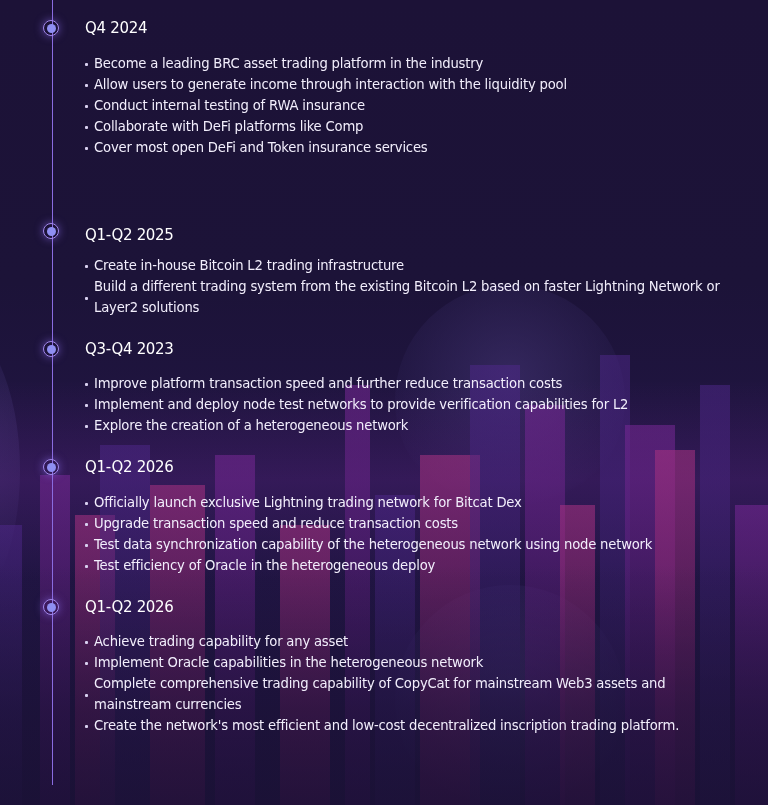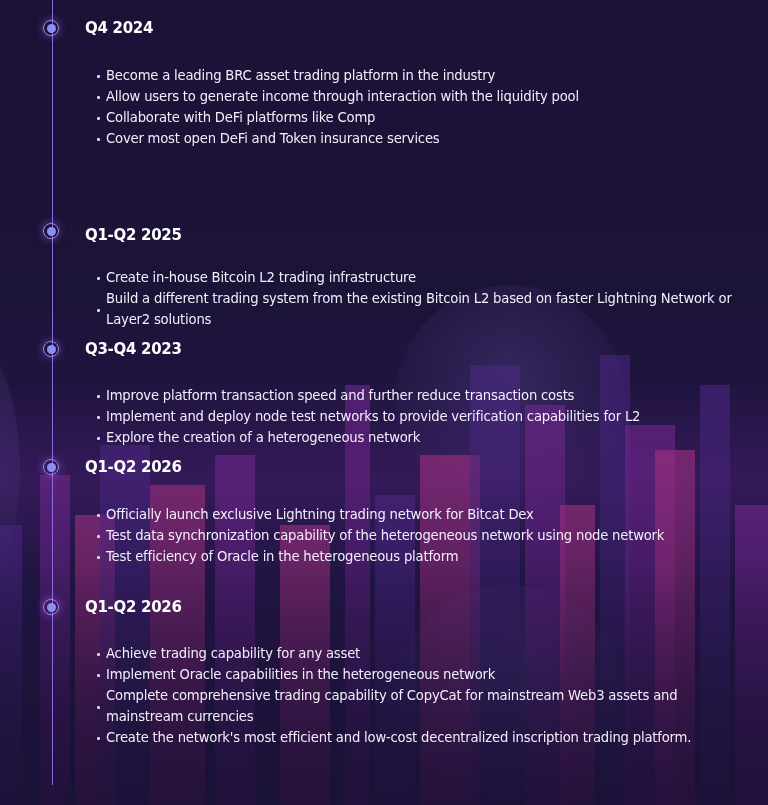--- a/index.html
+++ b/index.html
@@ -10,22 +10,22 @@
   .bldg{position:absolute;bottom:0;background:linear-gradient(180deg,rgba(120,40,150,.55),rgba(60,20,90,.5));}
   .bldg.b{background:linear-gradient(180deg,rgba(80,40,140,.5),rgba(40,25,80,.5));}
   .bldg.p{background:linear-gradient(180deg,rgba(170,50,130,.55),rgba(90,25,90,.5));}
   .haze{position:absolute;left:0;right:0;top:380px;height:200px;background:linear-gradient(180deg,transparent,rgba(110,40,150,.25),transparent);}
   .front{position:absolute;left:0;right:0;bottom:0;height:240px;background:linear-gradient(180deg,transparent 0%,rgba(25,16,50,.5) 60%,rgba(25,16,50,.7));}
   .content{position:relative;z-index:1;}
   .line{position:absolute;left:52px;top:0;width:1px;height:785px;background:#8a6ce0;}
   .section{position:absolute;left:0;width:768px;}
   .dot{position:absolute;left:43px;width:16px;height:16px;border-radius:50%;border:1.5px solid #a58af0;box-sizing:border-box;display:flex;align-items:center;justify-content:center;box-shadow:0 0 8px rgba(140,110,240,.6);}
   .dot::after{content:"";width:9px;height:9px;border-radius:50%;background:#8f8ff2;}
-  .title{position:absolute;left:85px;font-size:15px;font-weight:bold;letter-spacing:-.3px;}
-  ul{position:absolute;left:85px;margin:12px;padding:0;list-style:none;width:640px;}
+  .title{position:absolute;left:85px;font-size:15px;font-weight:normal;letter-spacing:-.3px;}
+  ul{position:absolute;left:85px;margin:0;padding:0;list-style:none;width:640px;}
   li{font-size:13.2px;line-height:21px;position:relative;padding-left:9px;letter-spacing:-.2px;color:#f2eefc;}
   li::before{content:"";position:absolute;left:0;top:10px;width:3px;height:3px;background:#d8d0f0;border-radius:1px;}
   li.multi::before{top:21px;}
 </style>
 </head>
 <body>
 
 <div class="bg">
   <div class="moon" style="left:395px;top:285px;width:230px;height:230px;"></div>
   <div class="moon" style="left:395px;top:585px;width:230px;height:230px;"></div>
@@ -54,20 +54,21 @@
 
 <div class="content">
   <div class="line"></div>
 
   <div class="section" style="top:0">
     <div class="dot" style="top:20px"></div>
     <div class="title" style="top:19px">Q4 2024</div>
     <ul style="top:53px">
       <li>Become a leading BRC asset trading platform in the industry</li>
       <li>Allow users to generate income through interaction with the liquidity pool</li>
+      <li>Conduct internal testing of RWA insurance</li>
       <li>Collaborate with DeFi platforms like Comp</li>
       <li>Cover most open DeFi and Token insurance services</li>
     </ul>
   </div>
 
   <div class="section" style="top:0">
     <div class="dot" style="top:223px"></div>
     <div class="title" style="top:226px">Q1-Q2 2025</div>
     <ul style="top:255px">
       <li>Create in-house Bitcoin L2 trading infrastructure</li>
@@ -83,22 +84,23 @@
       <li>Implement and deploy node test networks to provide verification capabilities for L2</li>
       <li>Explore the creation of a heterogeneous network</li>
     </ul>
   </div>
 
   <div class="section" style="top:0">
     <div class="dot" style="top:459px"></div>
     <div class="title" style="top:458px">Q1-Q2 2026</div>
     <ul style="top:492px">
       <li>Officially launch exclusive Lightning trading network for Bitcat Dex</li>
+      <li>Upgrade transaction speed and reduce transaction costs</li>
       <li>Test data synchronization capability of the heterogeneous network using node network</li>
-      <li>Test efficiency of Oracle in the heterogeneous platform</li>
+      <li>Test efficiency of Oracle in the heterogeneous deploy</li>
     </ul>
   </div>
 
   <div class="section" style="top:0">
     <div class="dot" style="top:599px"></div>
     <div class="title" style="top:598px">Q1-Q2 2026</div>
     <ul style="top:631px">
       <li>Achieve trading capability for any asset</li>
       <li>Implement Oracle capabilities in the heterogeneous network</li>
       <li class="multi">Complete comprehensive trading capability of CopyCat for mainstream Web3 assets and mainstream currencies</li>

